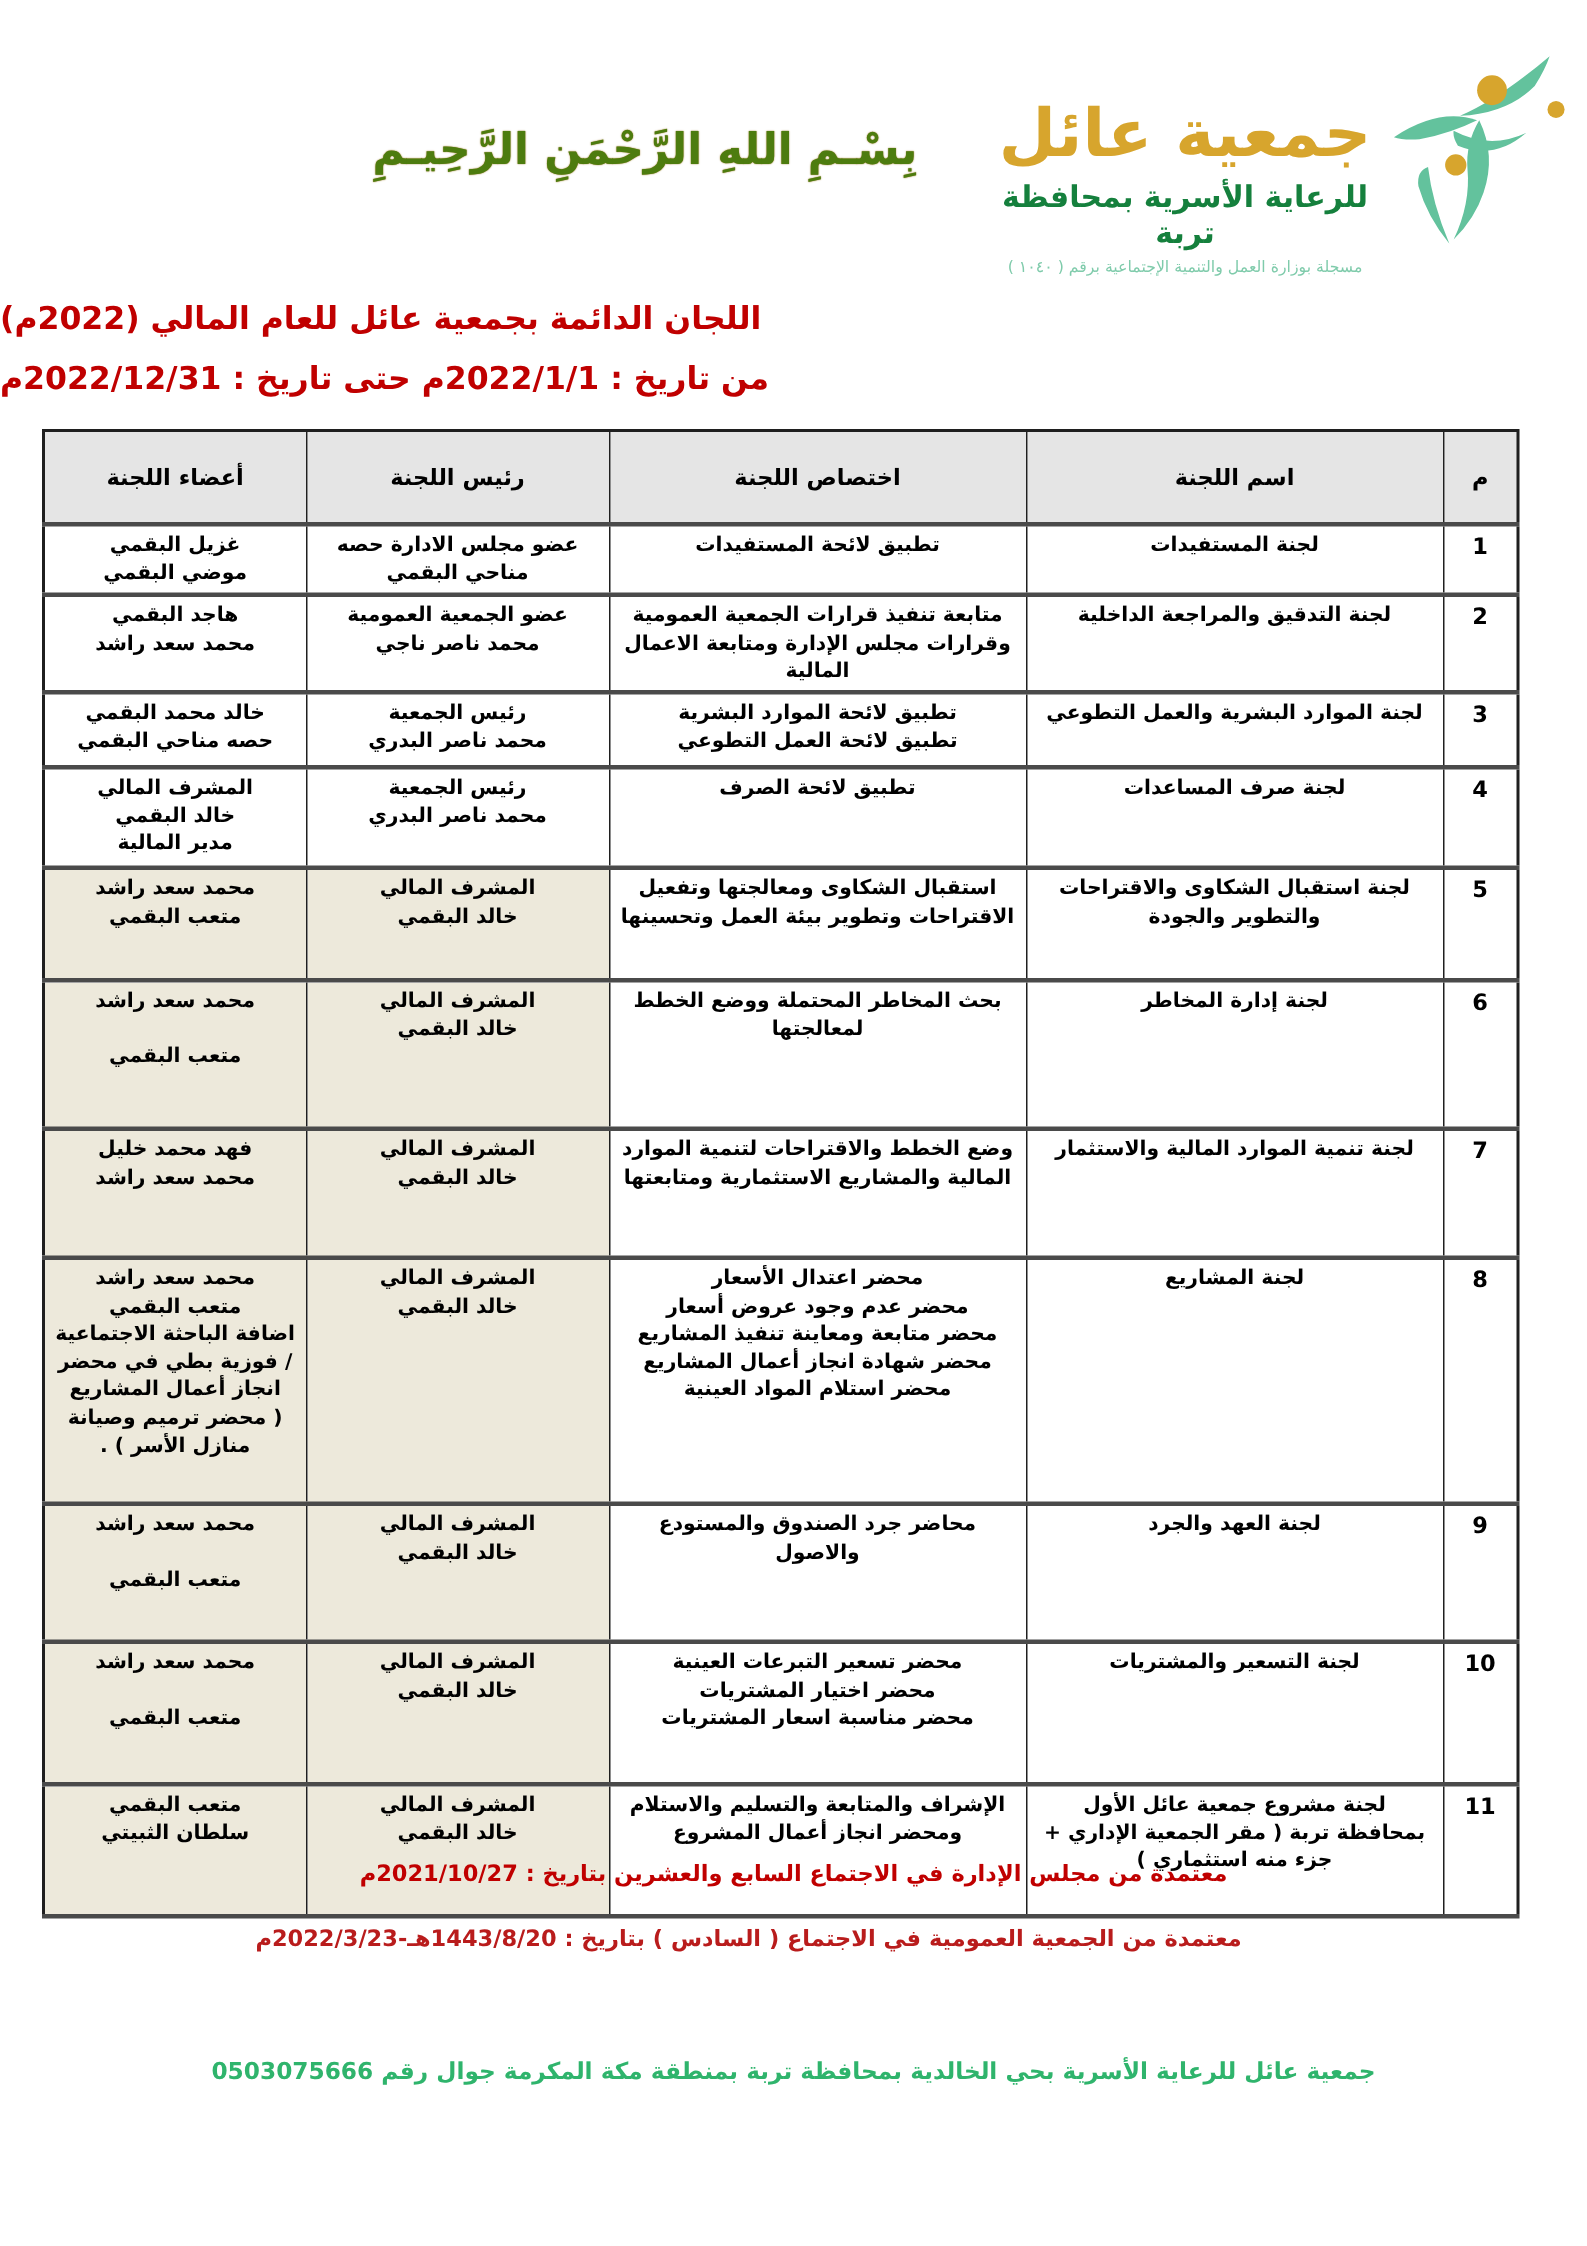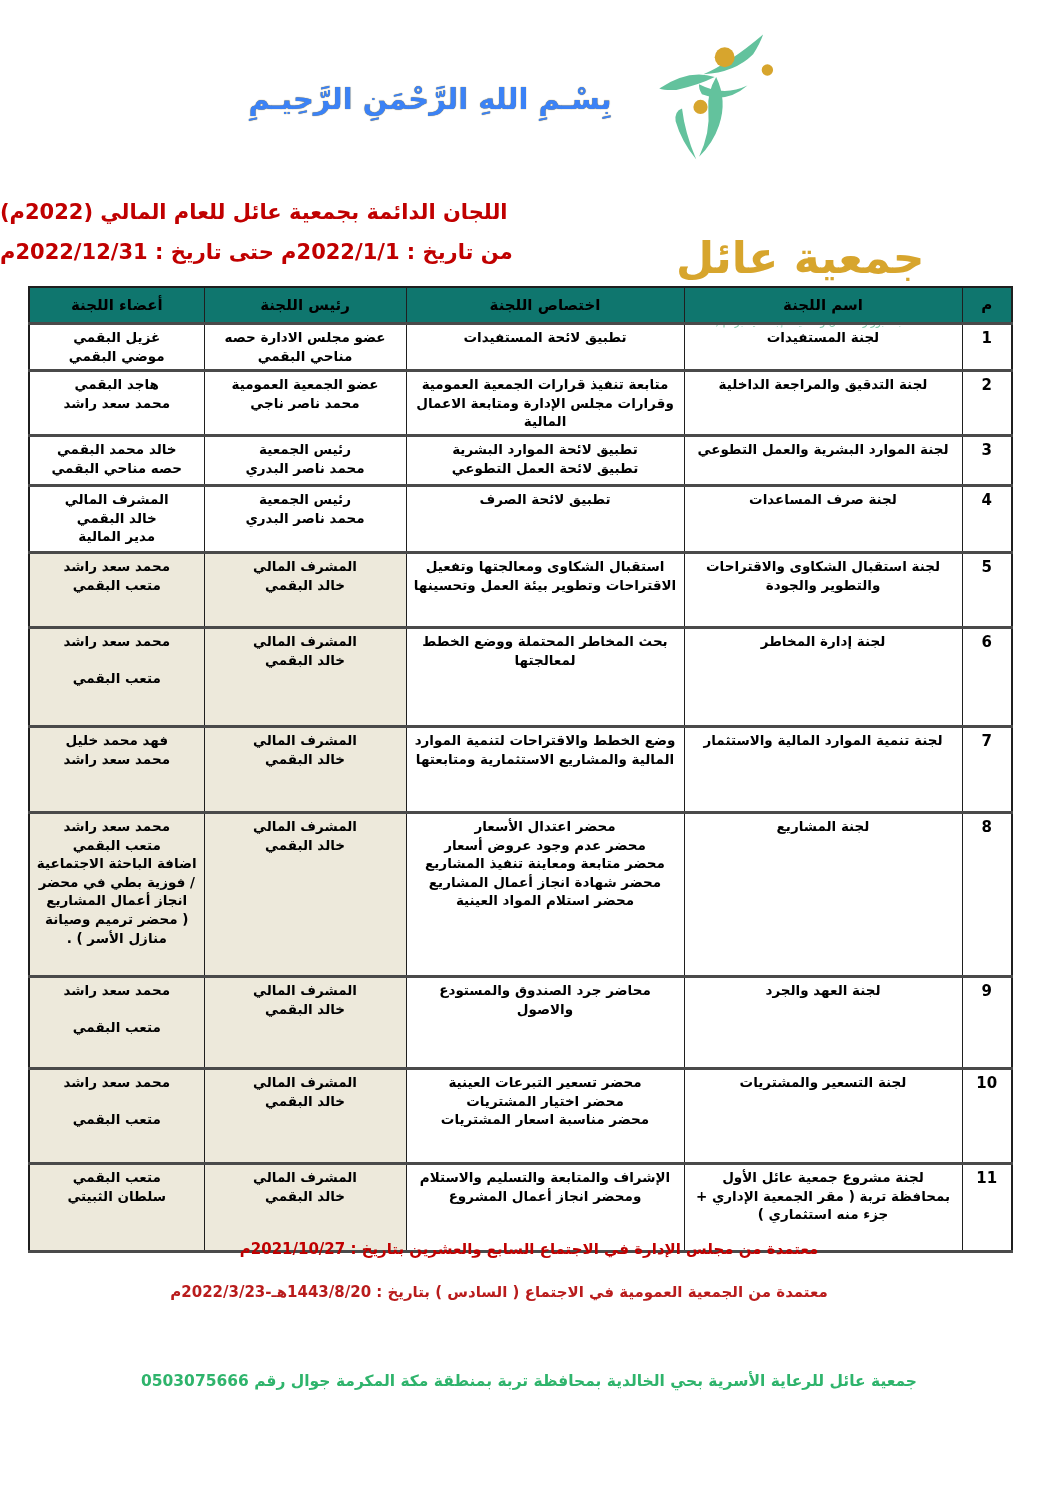--- a/index.html
+++ b/index.html
@@ -7,30 +7,30 @@
     position:relative;
     width:1058px;height:1497px;
     background:#ffffff;
     font-family:"DejaVu Sans", sans-serif;
     direction:rtl;
     overflow:hidden;
   }
   
   .logo{
     position:absolute; top:10px; left:655px; width:398px; height:180px;
-    display:flex; flex-direction:column; align-items:flex-end;
+    display:flex; flex-direction:row; align-items:center;
   }
   .logo svg{flex:0 0 auto; width:128px; height:174px;}
   .logo-text{flex:1 1 auto; text-align:center; padding-top:50px;}
   .logo-name{font-size:44px; font-weight:bold; color:#d7a52d; line-height:1.1;}
   .logo-sub{font-size:20px; font-weight:bold; color:#15803d; margin-top:4px;}
   .logo-reg{font-size:10.5px; color:#7fcbab; margin-top:5px;}
   .bismillah{
     position:absolute; top:82px; left:240px; width:380px;
-    text-align:center; font-size:29px; font-weight:bold; color:#3b82f6;
+    text-align:center; font-size:29px; font-weight:bold; color:#4d7c0f;
     text-shadow:0 0 1px #8a6406;
   }
   
   .doc-title{
     position:absolute; top:192px; right:0; left:0;
     text-align:left; color:#c00000; font-weight:bold;
     font-size:21px; line-height:40px;
   }
   
   .tbl-wrap{position:absolute; top:286px; right:45px;}
@@ -40,22 +40,22 @@
     border:2.5px solid #1f1f1f;
   }
   th,td{
     border-left:1.6px solid #1f1f1f; border-right:1.6px solid #1f1f1f;
     border-top:3px solid #4a4a4a; border-bottom:3px solid #4a4a4a;
     padding:3px 6px; text-align:center; vertical-align:top;
     font-weight:bold; color:#000;
     white-space:pre-line; overflow:hidden;
   }
   thead th{
-    background:#0f766e; font-size:15px; height:24px;
-    border-top:2.5px solid #1f1f1f; vertical-align:middle; padding:5px 4px;
+    background:#e5e5e5; font-size:15px; height:24px;
+    border-top:2.5px solid #1f1f1f; vertical-align:middle; padding:18px 4px;
   }
   tbody td{font-size:13.5px; line-height:1.38;}
   col.c-num{width:50px;} col.c-name{width:278px;} col.c-spec{width:278px;}
   col.c-chair{width:202px;} col.c-members{width:175px;}
   td.shaded{background:#ede9db;}
   td.num-cell{font-size:15px;}
   tbody tr:nth-child(1){height:47px;}
   tbody tr:nth-child(2){height:64px;}
   tbody tr:nth-child(3){height:50px;}
   tbody tr:nth-child(4){height:67px;}

